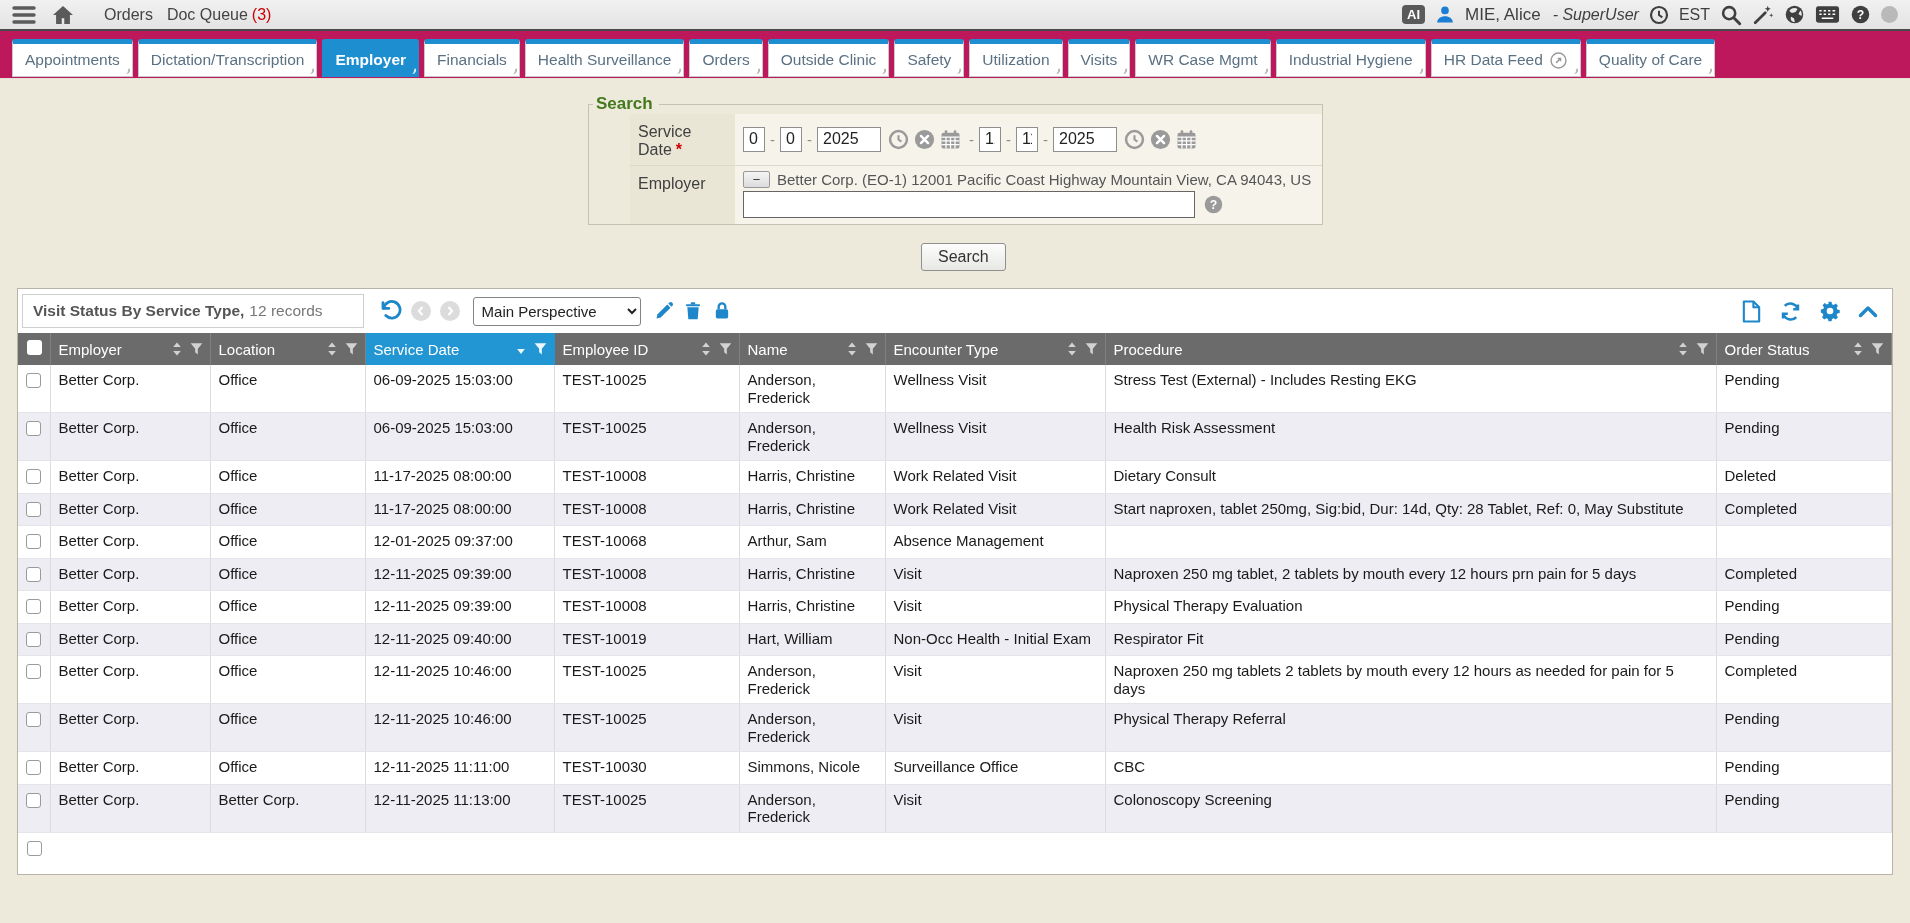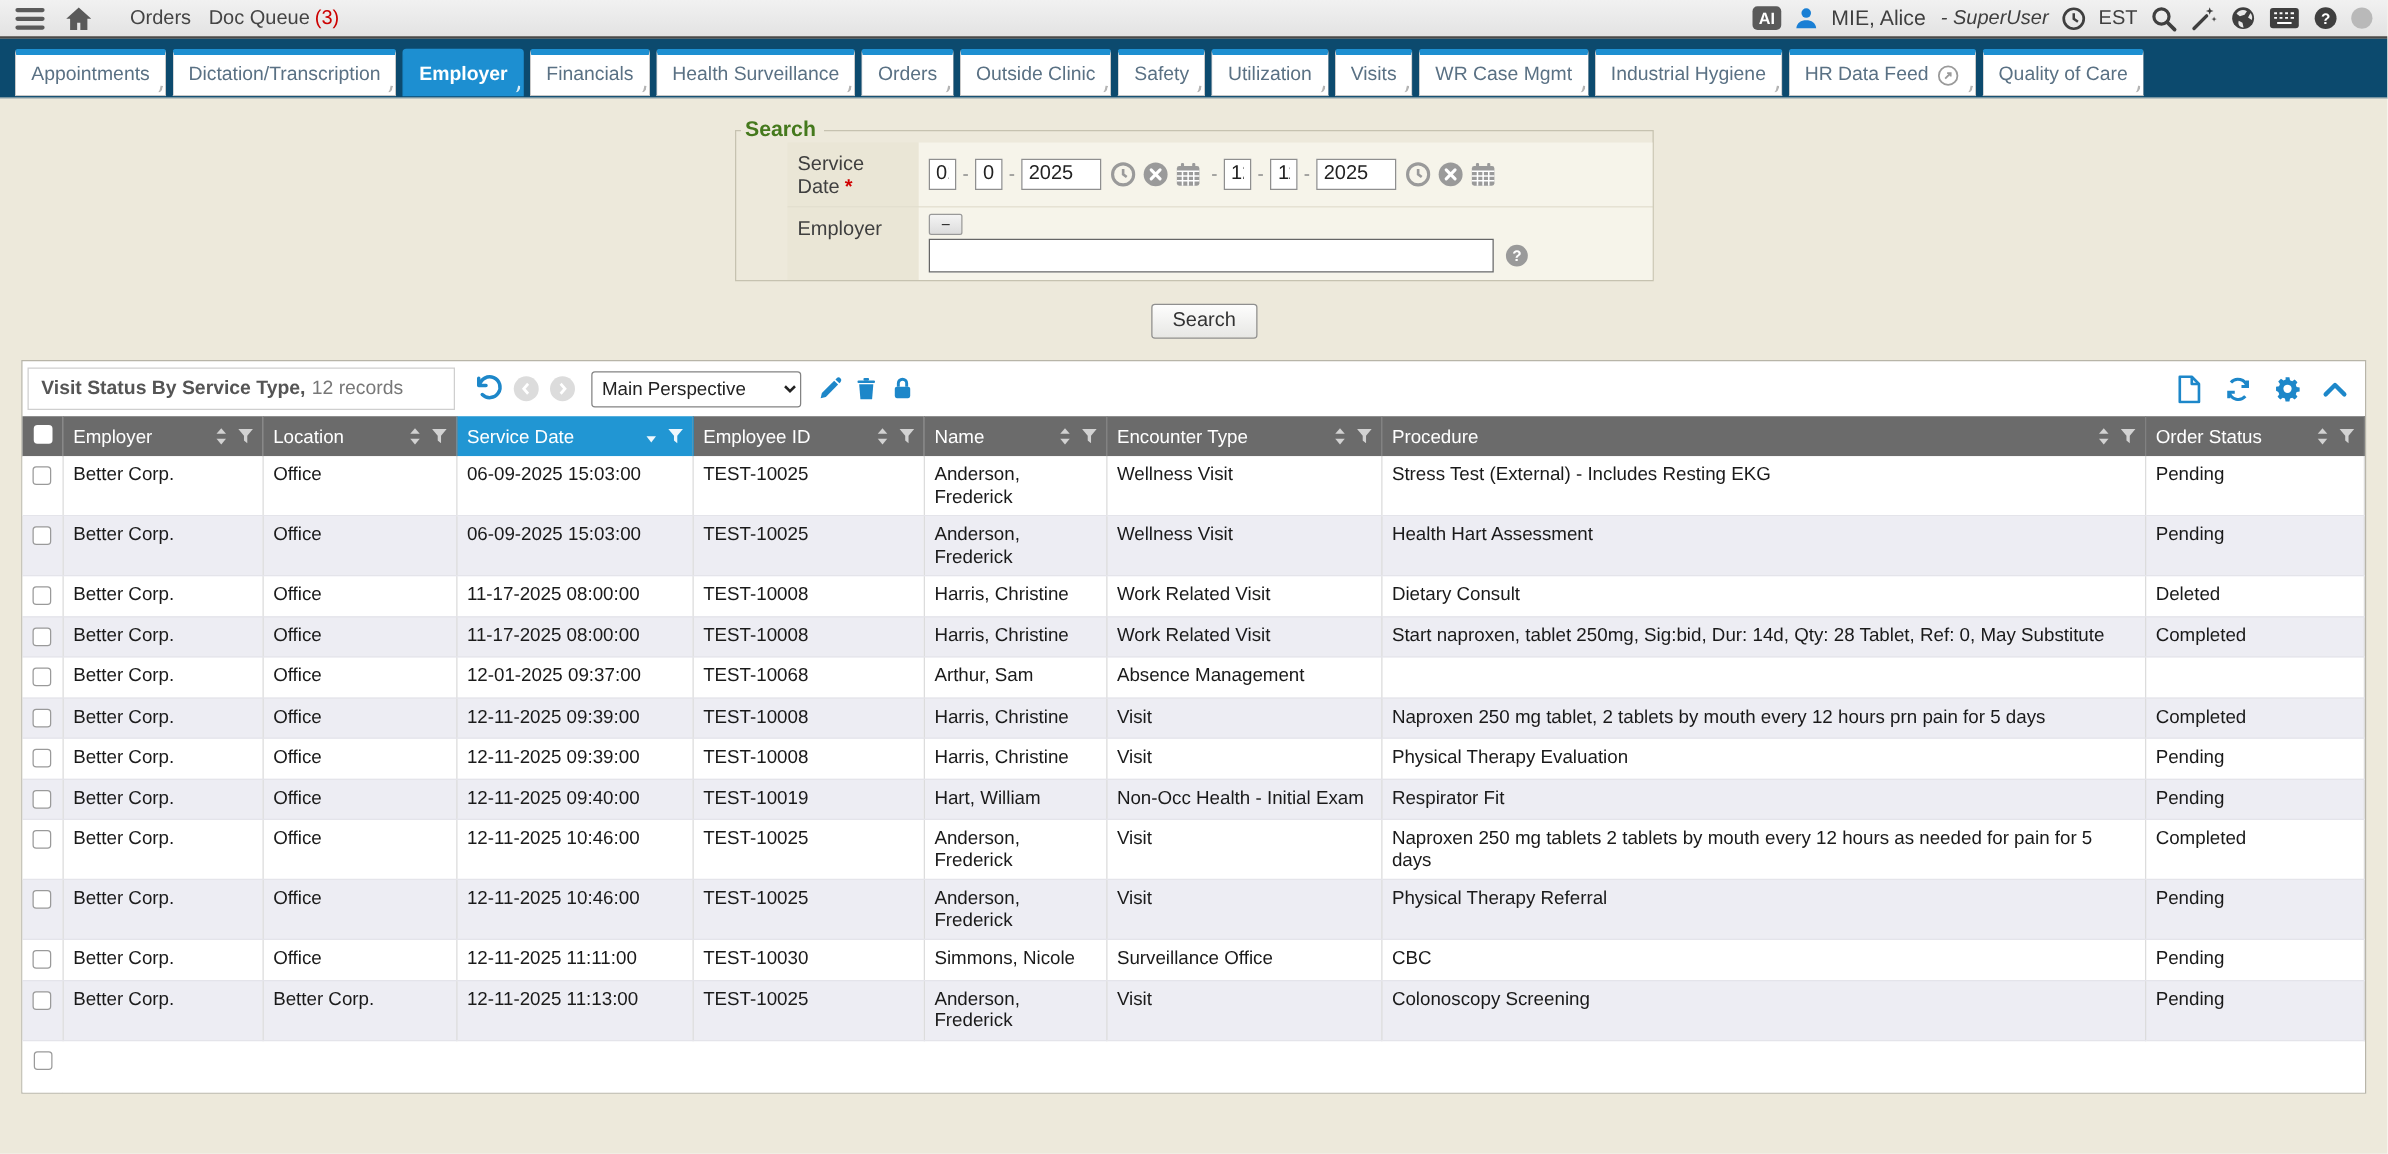--- a/index.html
+++ b/index.html
@@ -16,21 +16,21 @@
   .count-red { color:#c00; margin-left:4px; }
   .topbar .right { margin-left:auto; display:flex; align-items:center; gap:10px; color:#4a4a4a; }
   .ai-badge { background:#5a5a5a; color:#fff; font-weight:bold; font-size:13px; border-radius:4px;
               padding:3px 5px; line-height:1; }
   .user-name { font-size:17px; color:#3f3f3f; }
   .user-role { font-size:16px; font-style:italic; color:#3f3f3f; margin-left:2px; }
   .tz { font-size:16px; color:#3f3f3f; }
   .gray-dot { width:17px; height:17px; border-radius:50%; background:#b9b9b9; }
 
   
-  .tabbar { background:#0c4a6e; padding:8px 6px 0 12px; height:48px; display:flex; align-items:flex-start;
+  .tabbar { background:#be185d; padding:8px 6px 0 12px; height:48px; display:flex; align-items:flex-start;
             border-bottom:1px solid #e3e0d4; white-space:nowrap; }
   .tab { position:relative; display:inline-flex; align-items:center; gap:6px; height:38px; padding:0 12px;
          margin-right:5px; background:#fff; border:1px solid #c9c9c9; border-top:5px solid #1d8fd1;
          border-radius:3px 3px 0 0; color:#5a7184; font-size:15.5px; cursor:pointer; }
   .tab::after { content:""; position:absolute; right:2px; bottom:2px; width:4px; height:6px;
                 border-right:2px solid #b5b5b5; border-radius:0 0 4px 0; transform:rotate(10deg); }
   .tab.active { background:#1d8fd1; border-color:#1d8fd1; color:#fff; font-weight:bold; }
   .tab.active::after { border-right-color:rgba(255,255,255,.85); }
   .tab .ext { color:#9a9a9a; }
 
@@ -248,20 +248,21 @@
               <path d="M2.6 9.4h18.8M7.3 9.4v12M12 9.4v12M16.7 9.4v12M2.6 13.4h18.8M2.6 17.4h18.8" stroke="#fff" stroke-width="1.3"></path>
             </svg>
         </span>
       </div>
     </div>
     <div class="form-row">
       <div class="f-label">Employer</div>
       <div class="f-value">
         <div class="sel-line">
           <button class="minus-btn">−</button>
+          <span class="sel-text">Better Corp. (EO-1) 12001 Pacific Coast Highway Mountain View, CA 94043, US</span>
         </div>
         <div class="emp-line2">
           <input class="emp-input" value="" style="">
           <svg class="icon help" width="21" height="21" viewBox="0 0 24 24">
               <circle cx="12" cy="12" r="10" fill="currentColor"></circle>
               <text x="12" y="17" font-size="14" font-weight="bold" fill="#fff" text-anchor="middle" font-family="Liberation Sans, sans-serif">?</text>
             </svg>
         </div>
       </div>
     </div>
@@ -452,21 +453,21 @@
         <td>Pending</td>
       </tr>
       <tr class="alt">
         <td class="cb-col"><input type="checkbox" style=""></td>
         <td>Better Corp.</td>
         <td>Office</td>
         <td>06-09-2025 15:03:00</td>
         <td>TEST-10025</td>
         <td>Anderson, Frederick</td>
         <td>Wellness Visit</td>
-        <td>Health Hart Assessment</td>
+        <td>Health Risk Assessment</td>
         <td>Pending</td>
       </tr>
       <tr>
         <td class="cb-col"><input type="checkbox" style=""></td>
         <td>Better Corp.</td>
         <td>Office</td>
         <td>11-17-2025 08:00:00</td>
         <td>TEST-10008</td>
         <td>Harris, Christine</td>
         <td>Work Related Visit</td>

